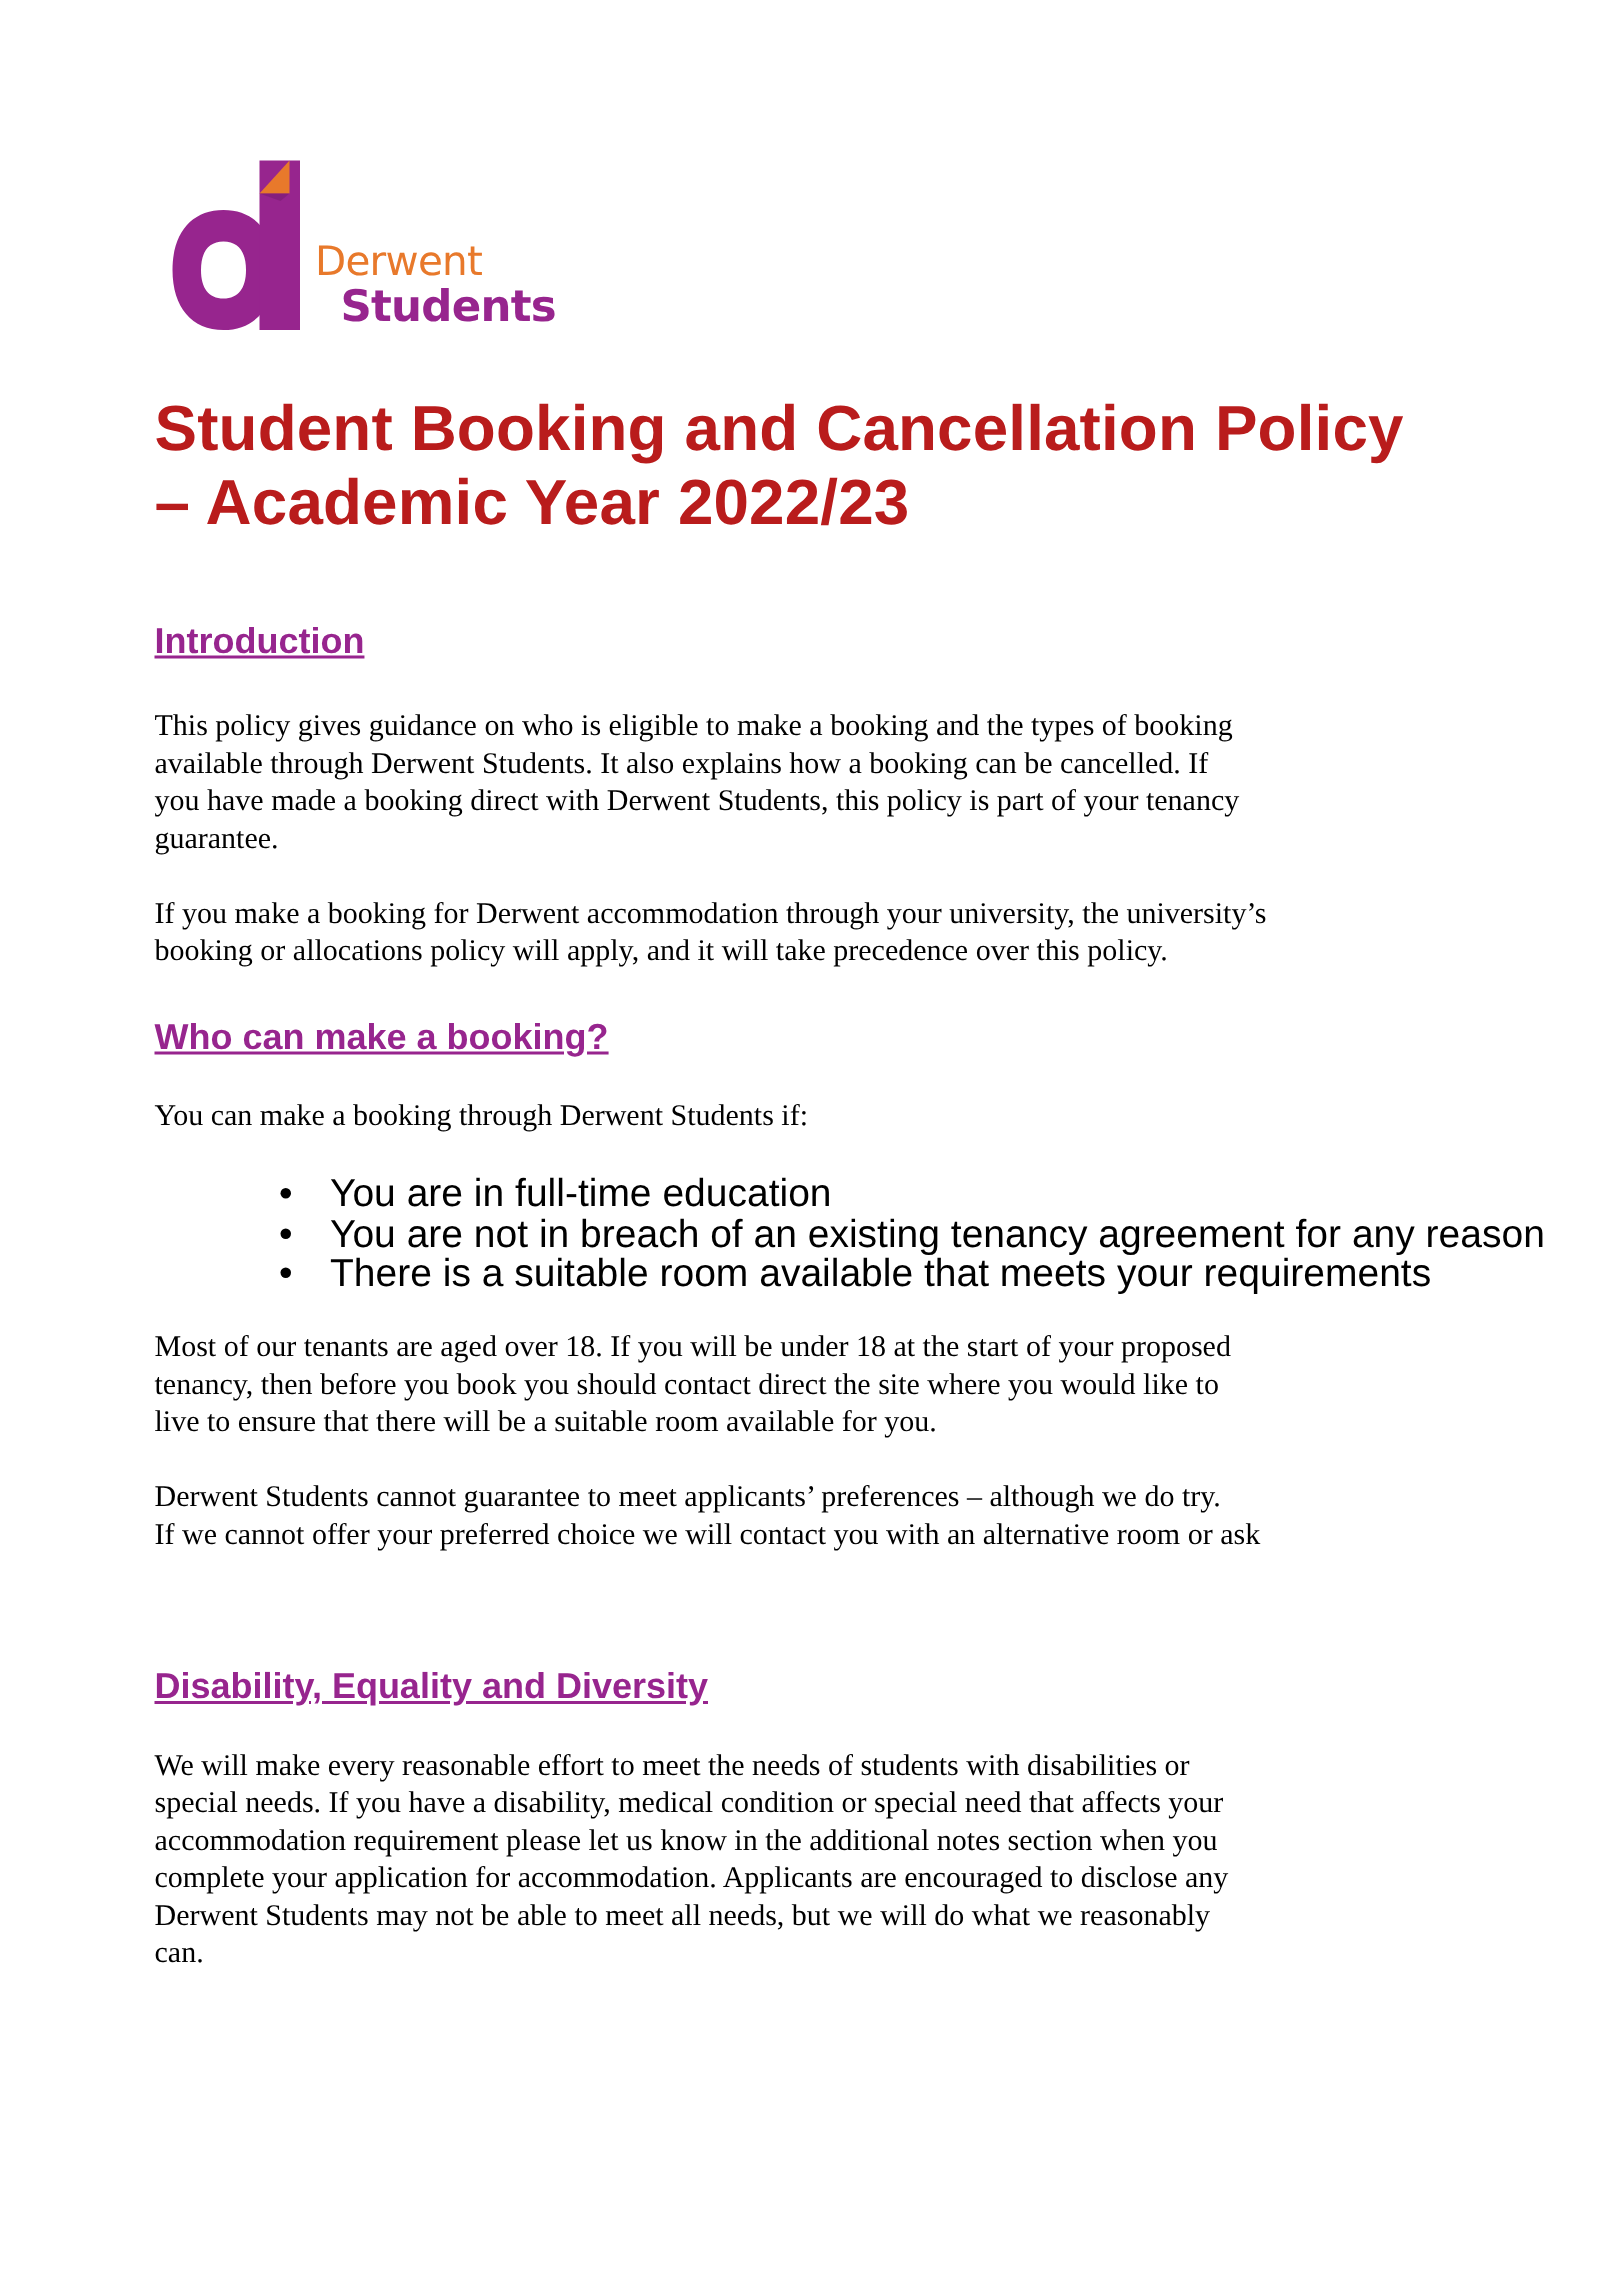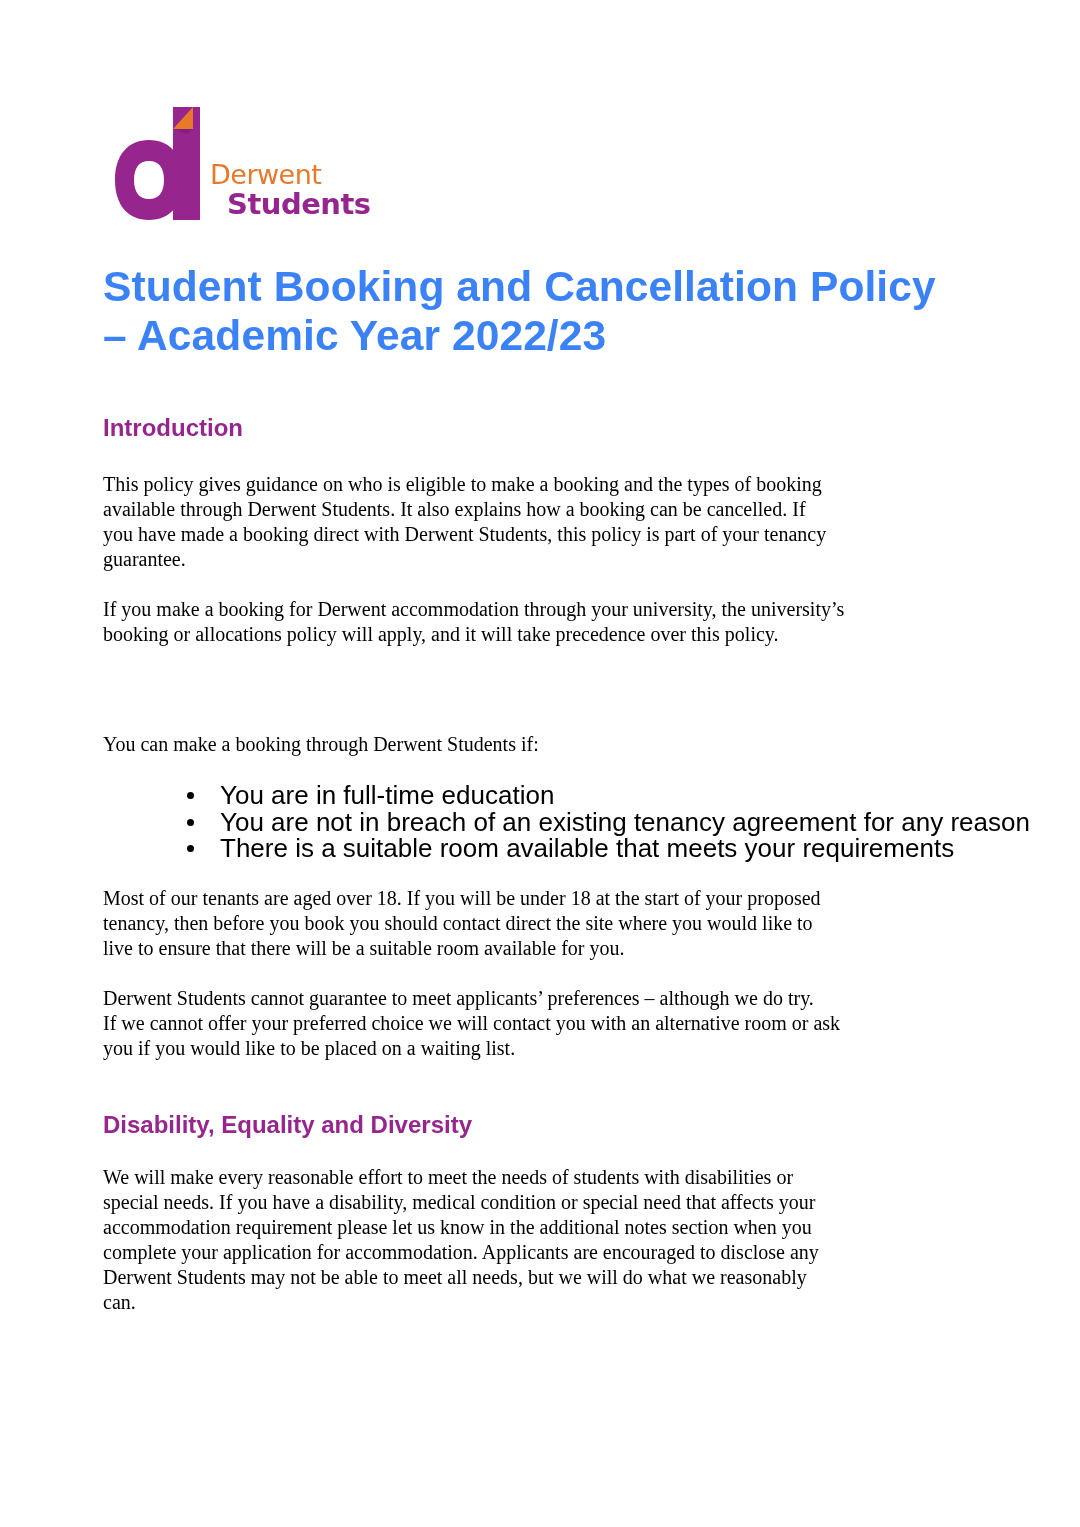--- a/index.html
+++ b/index.html
@@ -54,32 +54,33 @@
     }
     .title {
       position: absolute;
       left: 103px;
       top: 262px;
       width: 900px;
       margin: 0;
       font-size: 42.5px;
       line-height: 49px;
       font-weight: bold;
-      color: #3b82f6;
+      color: #b91c1c;
       letter-spacing: 0.1px;
     }
     .h2 {
       position: absolute;
       left: 103px;
       margin: 0;
       font-size: 24px;
       font-weight: bold;
       color: #97258e;
       line-height: 28px;
       white-space: nowrap;
+      text-decoration: underline;
     }
     .para {
       position: absolute;
       left: 103px;
       width: 880px;
       margin: 0;
       font-size: 20px;
       line-height: 25px;
       color: #000;
       font-family: Liberation Serif, serif;
@@ -142,20 +143,21 @@
     <span class="line">available through Derwent Students.  It also explains how a booking can be cancelled.  If</span>
     <span class="line">you have made a booking direct with Derwent Students, this policy is part of your tenancy</span>
     <span class="line">guarantee.</span>
   </p>
 
   <p class="para" style="top:597px">
     <span class="line">If you make a booking for Derwent accommodation through your university, the university’s</span>
     <span class="line">booking or allocations policy will apply, and it will take precedence over this policy.</span>
   </p>
 
+  <h2 class="h2" style="top:678px">Who can make a booking?</h2>
 
   <p class="para" style="top:732px">
     <span class="line">You can make a booking through Derwent Students if:</span>
   </p>
 
   <ul class="bullets">
     <li>
       <span class="dot"></span>
       <span>You are in full-time education</span>
     </li>
@@ -171,21 +173,20 @@
 
   <p class="para" style="top:886px">
     <span class="line">Most of our tenants are aged over 18.  If you will be under 18 at the start of your proposed</span>
     <span class="line">tenancy, then before you book you should contact direct the site where you would like to</span>
     <span class="line">live to ensure that there will be a suitable room available for you.</span>
   </p>
 
   <p class="para" style="top:986px">
     <span class="line">Derwent Students cannot guarantee to meet applicants’ preferences – although we do try.</span>
     <span class="line">If we cannot offer your preferred choice we will contact you with an alternative room or ask</span>
-    <span class="line">you if you would like to be placed on a waiting list.</span>
   </p>
 
   <h2 class="h2" style="top:1111px">Disability, Equality and Diversity</h2>
 
   <p class="para" style="top:1165px">
     <span class="line">We will make every reasonable effort to meet the needs of students with disabilities or</span>
     <span class="line">special needs. If you have a disability, medical condition or special need that affects your</span>
     <span class="line">accommodation requirement please let us know in the additional notes section when you</span>
     <span class="line">complete your application for accommodation. Applicants are encouraged to disclose any</span>
     <span class="line">Derwent Students may not be able to meet all needs, but we will do what we reasonably</span>

